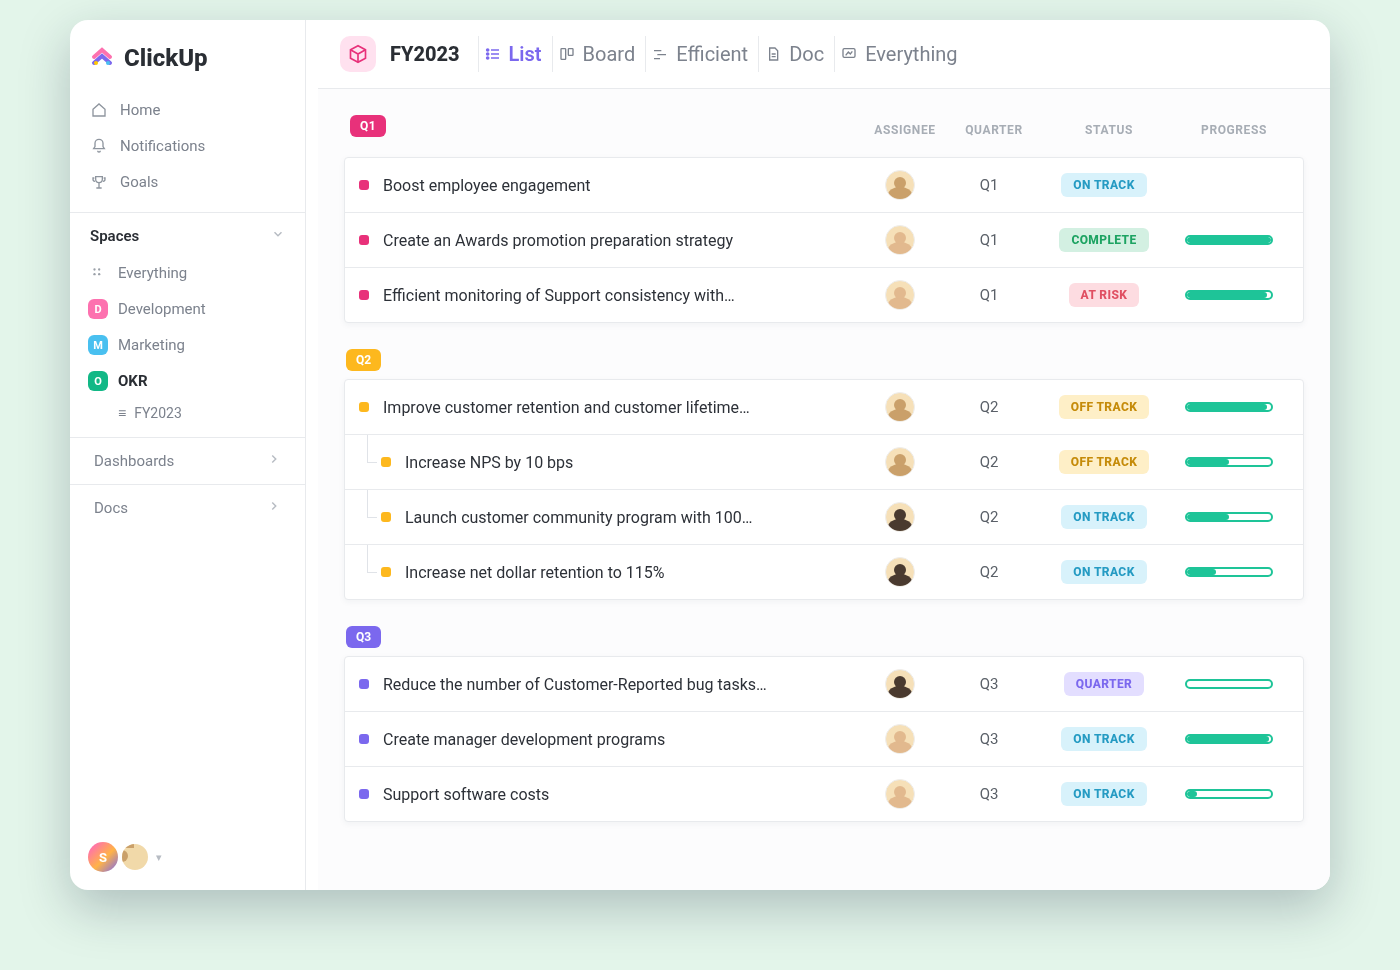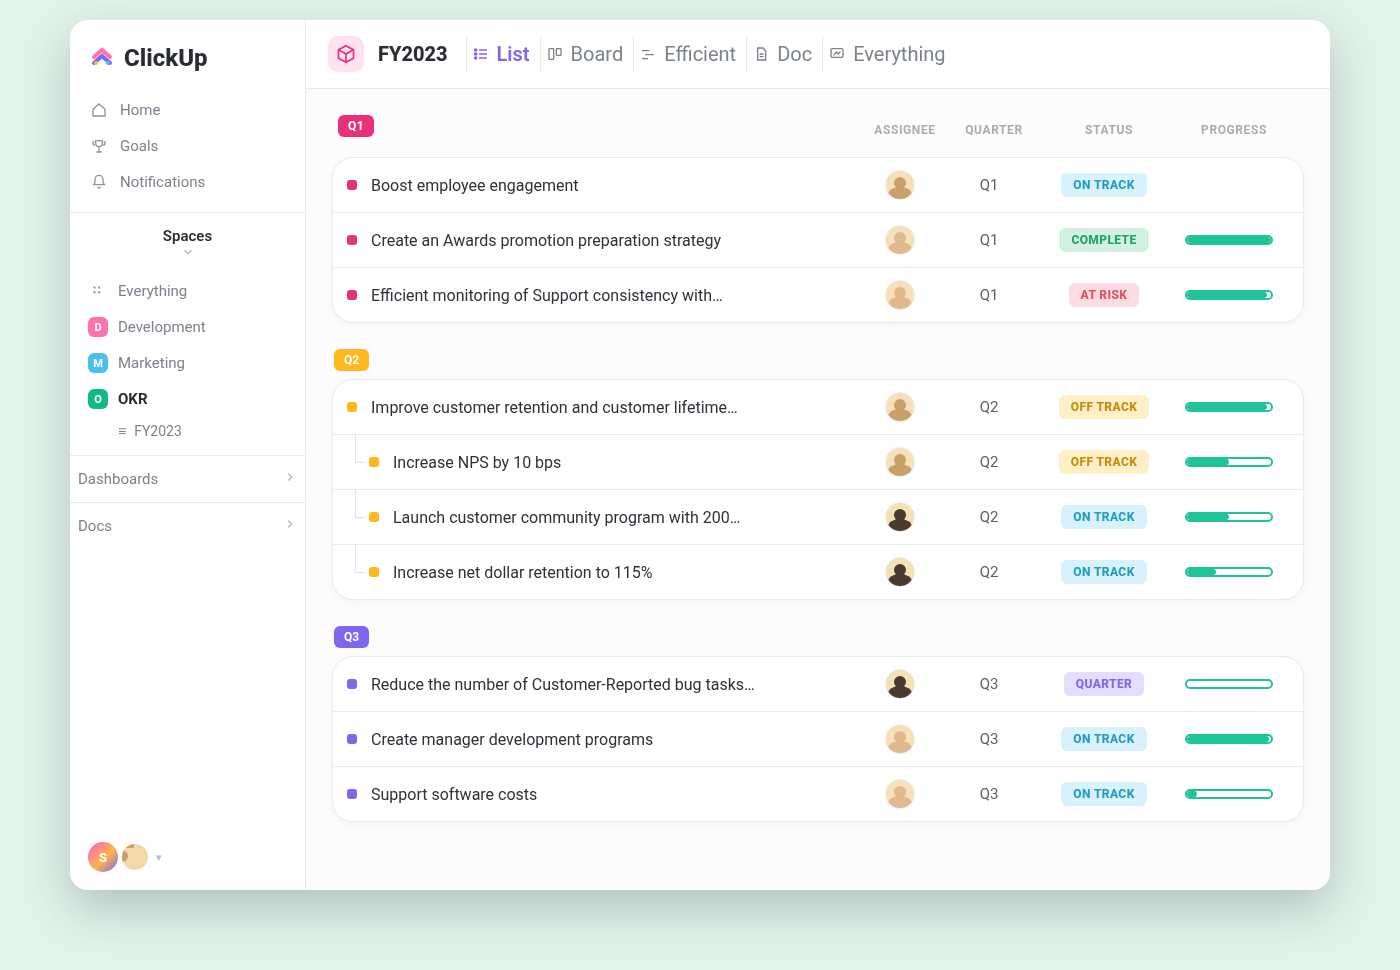--- a/index.html
+++ b/index.html
@@ -37,20 +37,21 @@
   }
   .app {
     width: 100%;
     max-width: 1260px;
     height: 870px;
     background: #fff;
     border-radius: 18px;
     box-shadow: 0 18px 50px rgba(20,35,60,0.25);
     display: flex;
     overflow: hidden;
+    gap: 12px;
   }
 
   
   .sidebar {
     width: 236px;
     border-right: 1px solid var(--border);
     display: flex; flex-direction: column;
     flex-shrink: 0;
   }
   .logo {
@@ -63,42 +64,42 @@
   .nav { padding: 2px 0; }
   .nav-item {
     display: flex; align-items: center; gap: 12px;
     padding: 9px 20px; color: var(--text-muted);
     cursor: pointer; font-size: 15px;
   }
   .nav-item .icon { width: 18px; display:flex; justify-content:center; color:#8e959e;}
   .section-hdr {
     display:flex; align-items:center; justify-content:space-between;
     padding: 14px 20px 10px; font-weight: 600; font-size: 15px;
-    border-top: 1px solid var(--border); margin-top: 10px; flex-direction: column;
+    border-top: 1px solid var(--border); margin-top: 10px;
   }
   .spaces { padding: 0 0 10px; }
   .space-row {
     display:flex; align-items:center; gap:10px;
     padding: 8px 18px; cursor:pointer; font-size:15px; color: var(--text-muted);
   }
   .space-row.active { color: var(--text); font-weight: 700; }
   .chip {
     width: 20px; height: 20px; border-radius: 6px;
     display:flex;align-items:center;justify-content:center;
     font-size: 11px; font-weight: 700; color:#fff;
   }
   .chip.everything { background:none; color:#9aa0a8; font-size:14px; }
   .list-sub {
     display:flex; align-items:center; gap:8px;
     padding: 6px 20px 6px 48px; color: var(--text-muted); font-size: 14px;
     cursor:pointer;
   }
   .side-link {
     display:flex; align-items:center; justify-content:space-between;
-    padding: 14px 8px; border-top: 1px solid var(--border);
+    padding: 14px 24px; border-top: 1px solid var(--border);
     color: var(--text-muted); font-size:15px; cursor:pointer;
   }
   .spacer { flex:1; }
   .sidebar-footer {
     display:flex; align-items:center; gap:4px;
     padding: 14px 18px 18px;
   }
   .avatar { width:28px; height:28px; border-radius:50%; background:#f1d9a9; position:relative; overflow:hidden; }
   .avatar.s { width:26px; height:26px; }
   .avatar-grad {
@@ -146,21 +147,21 @@
   .col.status   { width: 130px; }
   .col.progress { width: 120px; }
 
   .group-badge {
     display:inline-block; padding: 4px 10px; border-radius: 6px;
     color:#fff; font-weight:700; font-size: 12px; margin: 0 0 8px 2px;
     min-width: 30px; text-align:center;
   }
   .group-wrap { margin-bottom: 26px; }
   .card {
-    background:#fff; border:1px solid var(--border); border-radius:21px;
+    background:#fff; border:1px solid var(--border); border-radius:4px;
     box-shadow: 0 2px 6px rgba(40,50,70,0.05);
   }
   .row {
     display:flex; align-items:center;
     padding: 12px 14px; border-top: 1px solid var(--border);
   }
   .card > .row:first-child { border-top: none; }
   .row .bullet {
     width:10px; height:10px; border-radius:3px; flex-shrink:0; margin-right:14px;
   }
@@ -234,35 +235,35 @@
         <span class="icon">
           <svg width="16" height="16" viewBox="0 0 24 24" fill="none" stroke="currentColor" stroke-width="2">
               <path d="M3 11 L12 3 L21 11 V21 H3 Z"></path>
             </svg>
         </span>
         <span>Home</span>
       </div>
       <div class="nav-item">
         <span class="icon">
           <svg width="16" height="16" viewBox="0 0 24 24" fill="none" stroke="currentColor" stroke-width="2">
+              <path d="M6 8a6 6 0 0 1 12 0v5l2 3H4l2-3Z"></path>
+              <path d="M10 19a2 2 0 0 0 4 0"></path>
+            </svg>
+        </span>
+        <span>Notifications</span>
+      </div>
+      <div class="nav-item">
+        <span class="icon">
+          <svg width="16" height="16" viewBox="0 0 24 24" fill="none" stroke="currentColor" stroke-width="2">
               <path d="M7 4h10v4a5 5 0 0 1-10 0Z"></path>
               <path d="M8 21h8M12 13v8"></path>
               <path d="M5 6H3v2a3 3 0 0 0 3 3M19 6h2v2a3 3 0 0 1-3 3"></path>
             </svg>
         </span>
         <span>Goals</span>
-      </div>
-      <div class="nav-item">
-        <span class="icon">
-          <svg width="16" height="16" viewBox="0 0 24 24" fill="none" stroke="currentColor" stroke-width="2">
-              <path d="M6 8a6 6 0 0 1 12 0v5l2 3H4l2-3Z"></path>
-              <path d="M10 19a2 2 0 0 0 4 0"></path>
-            </svg>
-        </span>
-        <span>Notifications</span>
       </div>
     </nav>
 
     <div class="section-hdr">
       <span>Spaces</span>
       <span class="chev">
         <svg width="14" height="14" viewBox="0 0 24 24" fill="none" stroke="currentColor" stroke-width="2.5">
             <path d="M6 9l6 6 6-6"></path>
           </svg>
       </span>
@@ -476,21 +477,21 @@
                   <span class="status-pill" style="background:#feefc7;color:#c58b09">OFF TRACK</span>
                 </span>
                 <span class="cell progress">
                   <span class="progress-bar">
                     <i style="width:50%"></i>
                   </span>
                 </span>
               </div>
               <div class="row sub">
                 <span class="bullet" style="background:#fdb81e"></span>
-                <span class="name">Launch customer community program with 200…</span>
+                <span class="name">Launch customer community program with 100…</span>
                 <span class="cell assignee">
                   <span class="face dark"></span>
                 </span>
                 <span class="cell quarter">Q2</span>
                 <span class="cell status">
                   <span class="status-pill" style="background:#d8f2fb;color:#259bc3">ON TRACK</span>
                 </span>
                 <span class="cell progress">
                   <span class="progress-bar">
                     <i style="width:50%"></i>

